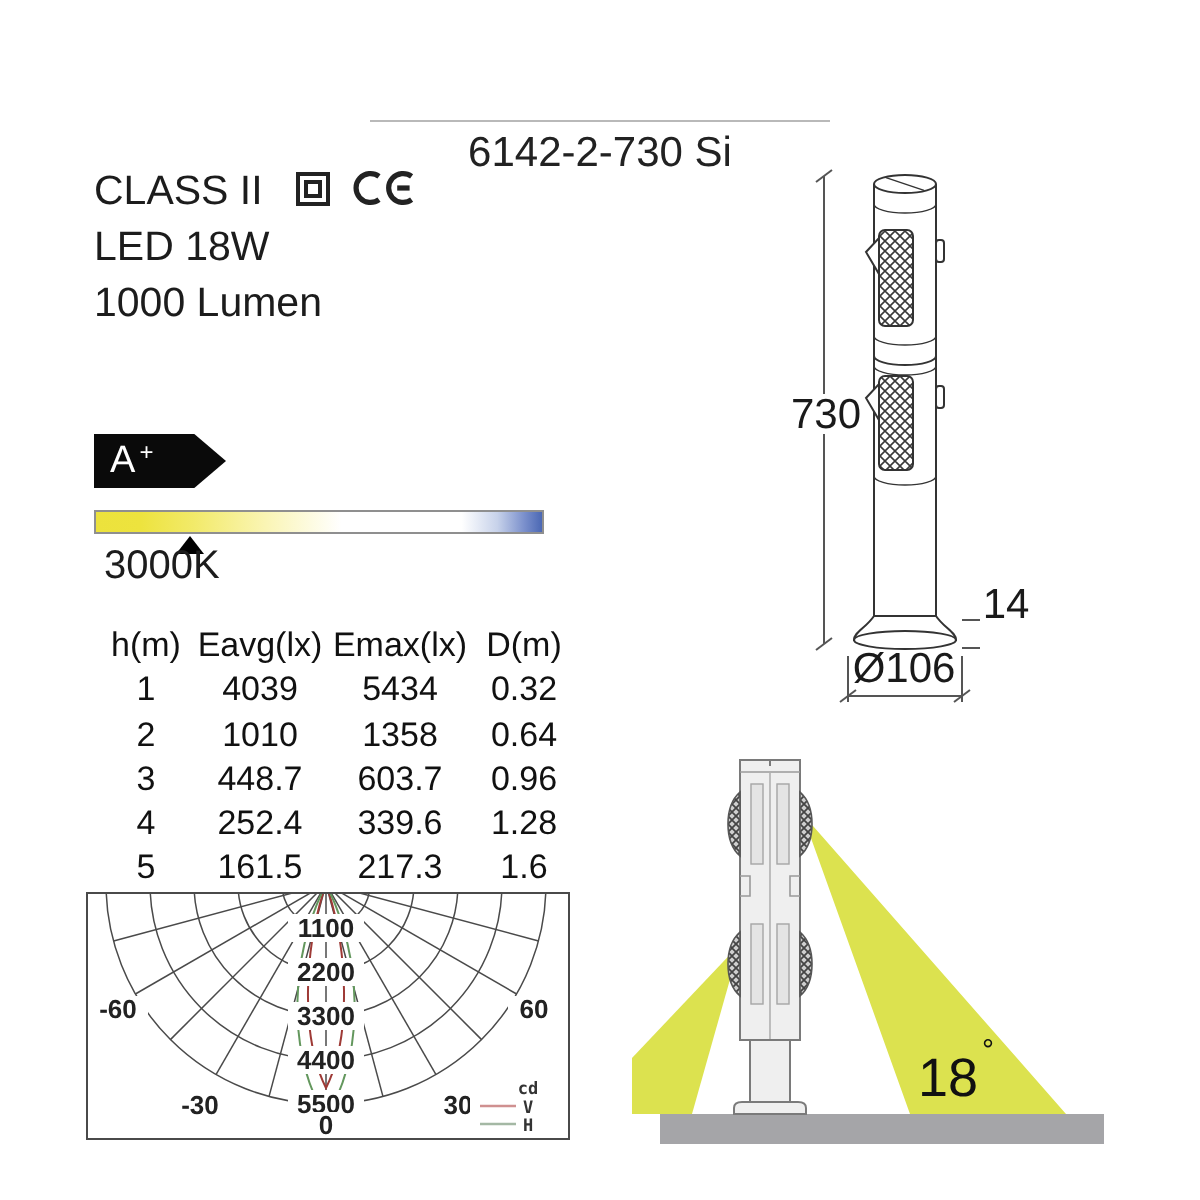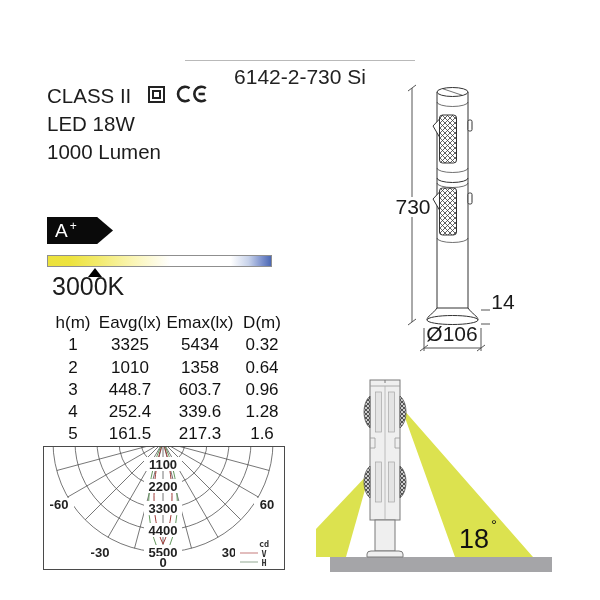--- a/index.html
+++ b/index.html
@@ -19,21 +19,21 @@
   .energy-badge{left:47px;top:217px;width:66px;height:27px;background:#0a0a0a;color:#fff;
     clip-path:polygon(0 0,76% 0,100% 50%,76% 100%,0 100%);
     font-size:19px;display:flex;align-items:center;padding-left:8px;box-sizing:border-box;}
   .energy-plus{font-size:12px;margin-left:2px;transform:translateY(-5px);}
   
   .temp-bar{left:47px;top:255px;width:225px;height:12px;border:1px solid #8f8f8f;box-sizing:border-box;
     background:linear-gradient(to right,#ece23c 0%,#ede33e 10%,#f2ea6a 22%,#faf5b4 38%,
       #ffffff 55%,#ffffff 82%,#c7d2ea 90%,#7b90cc 96%,#4b68b4 100%);}
   .temp-marker{left:88px;top:268px;width:0;height:0;border-left:7px solid transparent;
     border-right:7px solid transparent;border-bottom:9px solid #000;}
-  .temp-label{left:52px;top:272px;font-size:25px;color:#1c1c1c;}
+  .temp-label{left:52px;top:272px;font-size:20px;color:#1c1c1c;}
   
   .ph-table{left:50px;top:312px;border-collapse:collapse;font-size:17px;color:#111;}
   .ph-table th{font-weight:normal;}
   .ph-table th,.ph-table td{padding:0;text-align:center;height:22.3px;line-height:22.3px;}
   .c0{width:46px}.c1{width:68px}.c2{width:72px}.c3{width:52px}
   
   .polar{left:43px;top:446px;width:242px;height:124px;}
   .tech{left:380px;top:78px;width:140px;height:275px;}
   .beam{left:312px;top:372px;width:246px;height:206px;}
   svg text{font-family:"Liberation Sans",sans-serif;}
@@ -80,21 +80,21 @@
       <tr>
         <th class="c0">h(m)</th>
         <th class="c1">Eavg(lx)</th>
         <th class="c2">Emax(lx)</th>
         <th class="c3">D(m)</th>
       </tr>
     </thead>
     <tbody>
       <tr>
         <td>1</td>
-        <td>3325</td>
+        <td>4039</td>
         <td>5434</td>
         <td>0.32</td>
       </tr>
       <tr>
         <td>2</td>
         <td>1010</td>
         <td>1358</td>
         <td>0.64</td>
       </tr>
       <tr>

